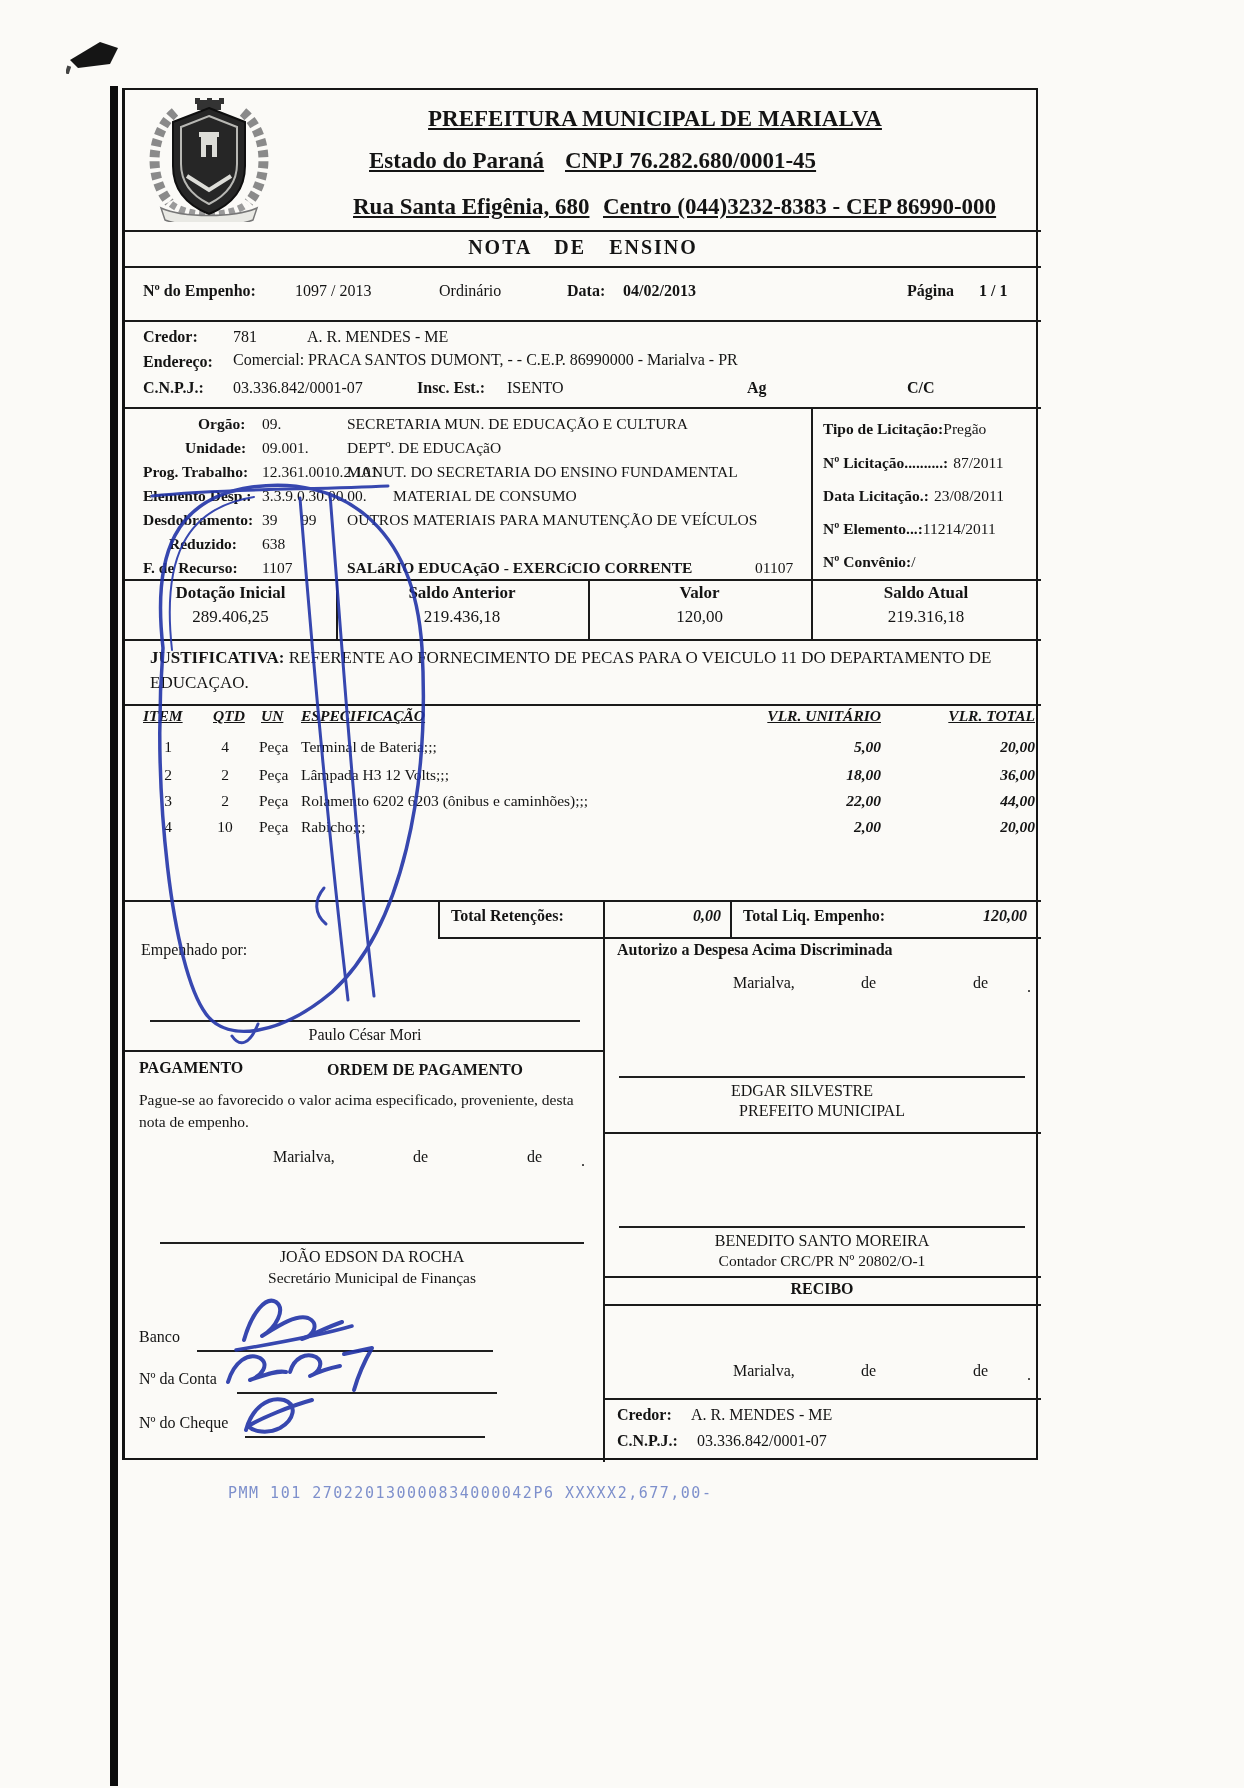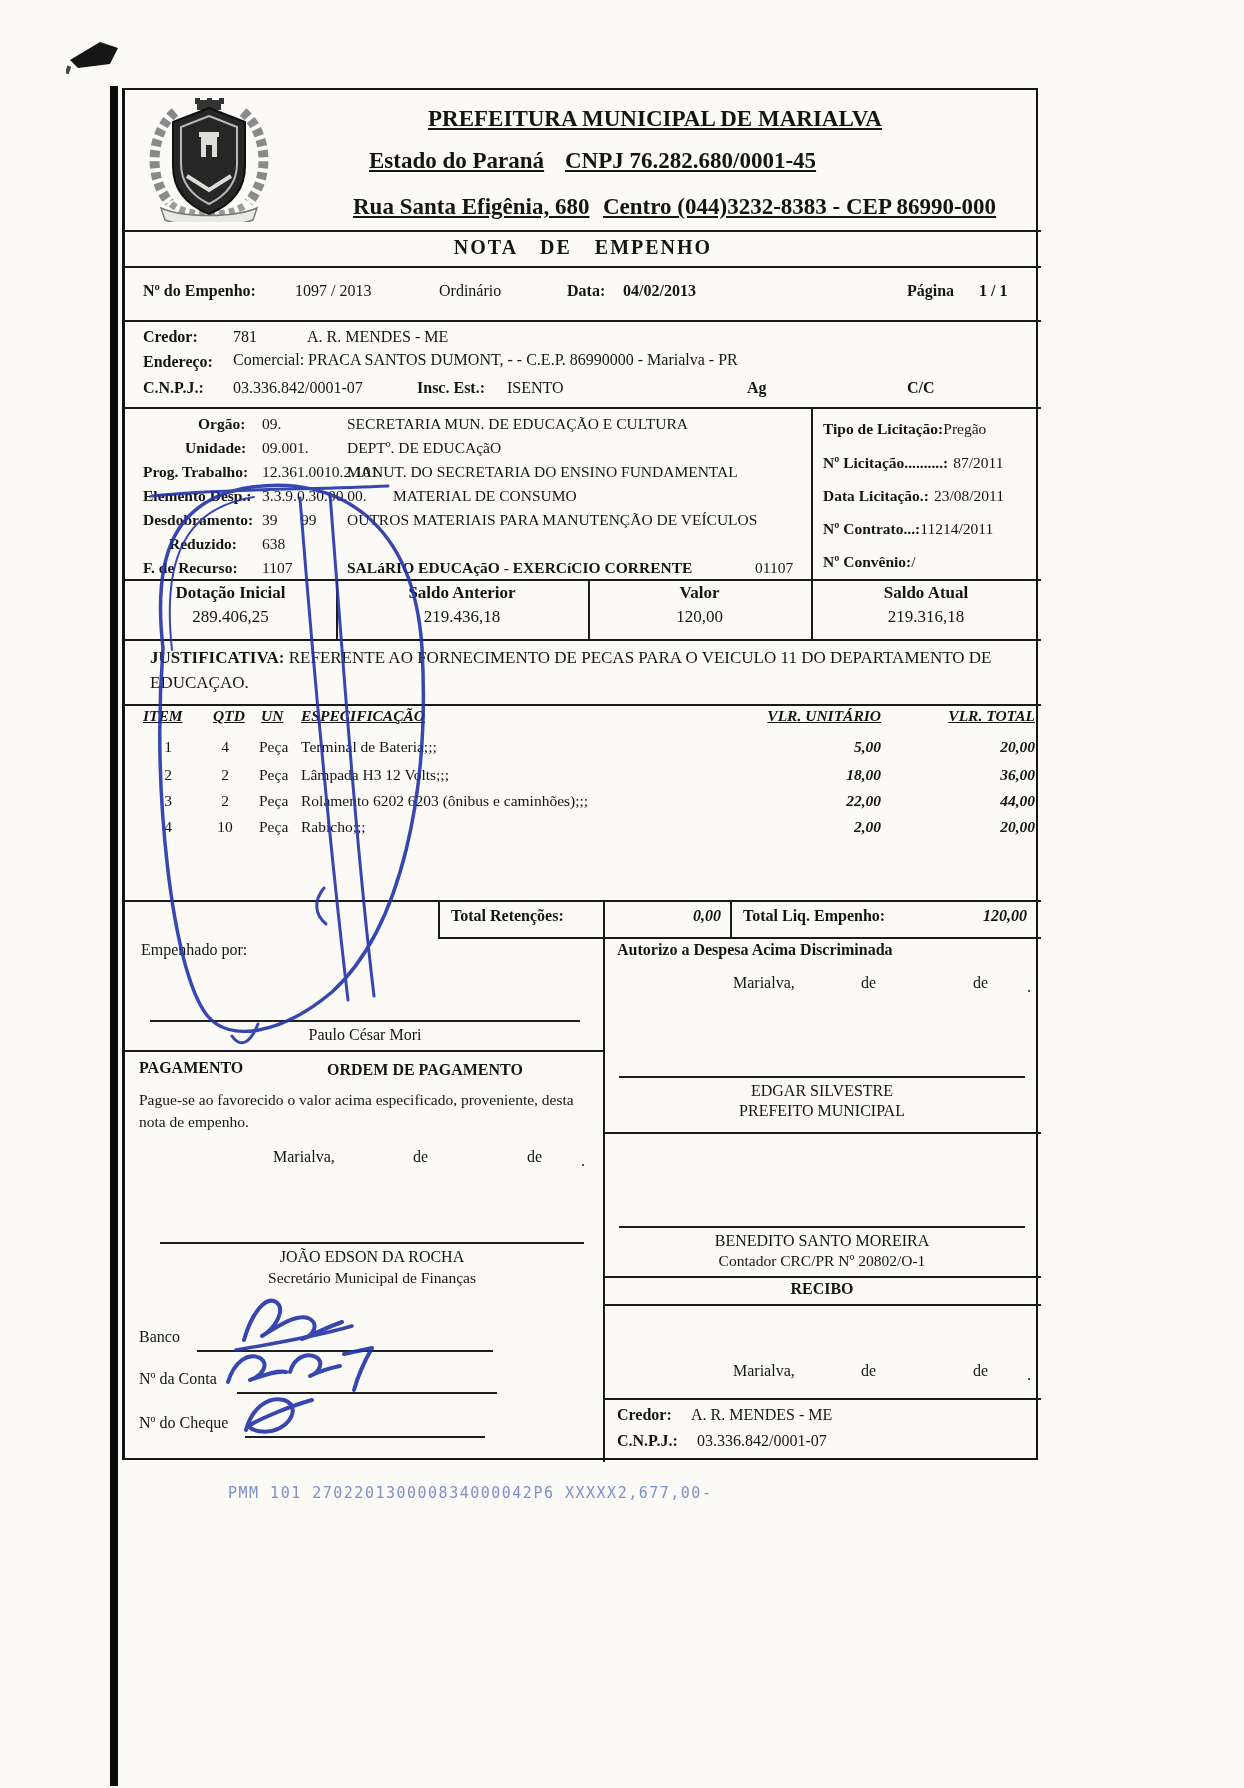--- a/index.html
+++ b/index.html
@@ -55,21 +55,21 @@
       <path d="M20 110 C42 120 94 120 116 110 L112 122 C90 130 46 130 24 122 Z" fill="#e9e9e4" stroke="#777" stroke-width="1.5"></path>
     </svg>
 
     <div class="t b u f23" style="left:160px;top:16px;width:740px;text-align:center">PREFEITURA MUNICIPAL DE MARIALVA</div>
     <div class="t b u f19" style="left:244px;top:58px">Estado do Paraná</div>
     <div class="t b u f19" style="left:440px;top:58px">CNPJ 76.282.680/0001-45</div>
     <div class="t b u f19" style="left:228px;top:104px">Rua Santa Efigênia, 680</div>
     <div class="t b u f19" style="left:478px;top:104px">Centro  (044)3232-8383  -  CEP 86990-000</div>
 
     <div class="hl" style="left:0;top:140px;width:916px"></div>
-    <div class="t b f20" style="left:0;top:146px;width:916px;text-align:center;letter-spacing:2px;word-spacing:16px">NOTA DE EMPENHO</div>
+    <div class="t b f20" style="left:0;top:146px;width:916px;text-align:center;letter-spacing:2px;word-spacing:16px">NOTA DE ENSINO</div>
     <div class="hl" style="left:0;top:176px;width:916px"></div>
 
     <div class="t b" style="left:18px;top:192px">Nº do Empenho:</div>
     <div class="t" style="left:170px;top:192px">1097 / 2013</div>
     <div class="t" style="left:314px;top:192px">Ordinário</div>
     <div class="t b" style="left:442px;top:192px">Data:</div>
     <div class="t b" style="left:498px;top:192px">04/02/2013</div>
     <div class="t b" style="left:782px;top:192px">Página</div>
     <div class="t b" style="left:854px;top:192px">1 / 1</div>
     <div class="hl" style="left:0;top:230px;width:916px"></div>
@@ -120,21 +120,21 @@
     <div class="t f155" style="left:698px;top:330px">
       <span class="b">Tipo de Licitação:</span><span>Pregão</span>
     </div>
     <div class="t f155" style="left:698px;top:364px">
       <span class="b">Nº Licitação..........:</span><span class="gap">87/2011</span>
     </div>
     <div class="t f155" style="left:698px;top:397px">
       <span class="b">Data Licitação.:</span><span class="gap">23/08/2011</span>
     </div>
     <div class="t f155" style="left:698px;top:430px">
-      <span class="b">Nº Contrato...:</span><span>11214/2011</span>
+      <span class="b">Nº Elemento...:</span><span>11214/2011</span>
     </div>
     <div class="t f155" style="left:698px;top:463px">
       <span class="b">Nº Convênio:</span><span>/</span>
     </div>
 
     <div class="hl" style="left:0;top:489px;width:916px"></div>
     <div class="vl" style="left:211px;top:489px;height:60px"></div>
     <div class="vl" style="left:463px;top:489px;height:60px"></div>
     <div class="t b f17 c" style="left:0;top:493px;width:211px">Dotação Inicial</div>
     <div class="t f17 c" style="left:0;top:517px;width:211px">289.406,25</div>
@@ -222,21 +222,21 @@
     <div class="t" style="left:14px;top:1324px">Nº do Cheque</div>
     <div class="sig" style="left:120px;top:1346px;width:240px"></div>
 
     <div class="t b" style="left:492px;top:851px">Autorizo a Despesa Acima Discriminada</div>
     <div class="t" style="left:608px;top:884px">Marialva,</div>
     <div class="t" style="left:736px;top:884px">de</div>
     <div class="t" style="left:848px;top:884px">de</div>
     <div class="t" style="left:902px;top:888px">.</div>
 
     <div class="sig" style="left:494px;top:986px;width:406px"></div>
-    <div class="t c" style="left:494px;top:992px;width:406px">EDGAR SILVESTRE</div>
+    <div class="t c" style="left:474px;top:992px;width:406px">EDGAR SILVESTRE</div>
     <div class="t c" style="left:494px;top:1012px;width:406px">PREFEITO MUNICIPAL</div>
     <div class="hl" style="left:478px;top:1042px;width:438px"></div>
 
     <div class="sig" style="left:494px;top:1136px;width:406px"></div>
     <div class="t c" style="left:494px;top:1142px;width:406px">BENEDITO SANTO MOREIRA</div>
     <div class="t f155 c" style="left:494px;top:1162px;width:406px">Contador CRC/PR Nº 20802/O-1</div>
 
     <div class="hl" style="left:478px;top:1186px;width:438px"></div>
     <div class="t b c" style="left:478px;top:1190px;width:438px">RECIBO</div>
     <div class="hl" style="left:478px;top:1214px;width:438px"></div>

